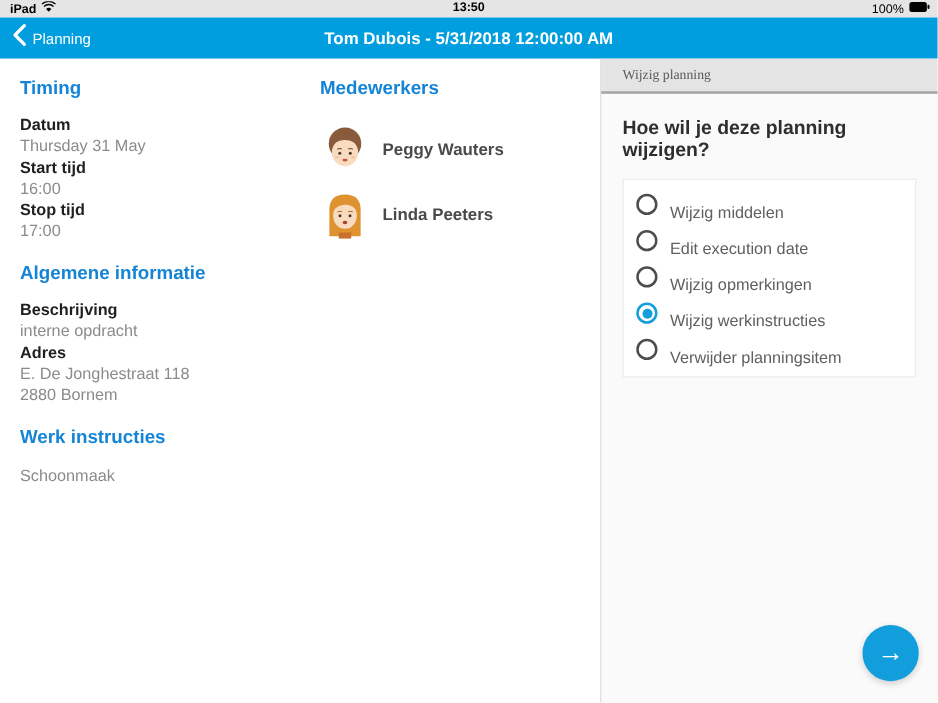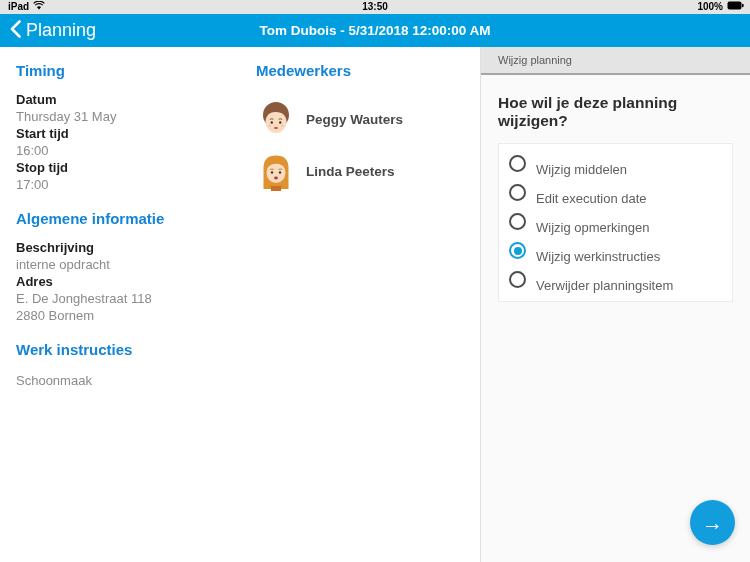--- a/index.html
+++ b/index.html
@@ -4,26 +4,26 @@
 <style>
   * { margin:0; padding:0; box-sizing:border-box; }
   html,body { width:750px; height:562px; }
   body { font-family:"Liberation Sans", sans-serif; background:#fff; position:relative; overflow:hidden; }
 
   
   .status-bar { position:absolute; top:0; left:0; width:750px; height:14px; background:#e5e5e5;
     display:flex; align-items:center; font-size:10px; color:#000; }
   .status-left { position:absolute; left:8px; top:1px; display:flex; align-items:center; gap:4px; font-weight:600; }
   .status-time { position:absolute; left:0; right:0; text-align:center; top:1px; font-weight:700; }
-  .status-right { position:absolute; right:6px; top:1px; display:flex; align-items:center; gap:4px; font-weight:700; }
+  .status-right { position:absolute; right:6px; top:1px; display:flex; align-items:center; gap:4px; font-weight:400; }
 
   
   .nav-bar { position:absolute; top:14px; left:0; width:750px; height:33px; background:#009edf; color:#fff; }
   .back-btn { position:absolute; left:10px; top:0; height:33px; display:flex; align-items:center; gap:5px; cursor:pointer; }
-  .back-label { font-size:18px; color:#fff;text-align:right; }
+  .back-label { font-size:12px; color:#fff;text-align:right; }
   .nav-title { position:absolute; left:0; right:0; top:0; height:33px; display:flex; align-items:center; justify-content:center;
     font-size:13.5px; font-weight:700; color:#fff; pointer-events:none; }
 
   
   .left-pane { position:absolute; top:47px; left:0; width:480px; bottom:0; background:#fff; }
   .right-pane { position:absolute; top:47px; left:480px; width:270px; bottom:0; background:#fafafa; border-left:1px solid #e0e0e0; }
 
   
   .banner { height:28px; background:#d3e9d7; display:flex; align-items:center; }
   .banner .check { margin-left:23px; }
@@ -43,21 +43,21 @@
   .wi-value { margin-top:13px; }
 
   
   .people-list { margin-top:13px; }
   .person-row { display:flex; align-items:center; height:52px; cursor:pointer; }
   .avatar { width:40px; height:40px; flex:0 0 40px; }
   .person-name { margin-left:10px; font-size:13.5px; font-weight:600; color:#4a4a4a; }
 
   
   .panel-header { height:28px; background:#e4e4e4; border-bottom:2px solid #a5a5a5; display:flex; align-items:center;
-    padding-left:17px; font-size:11px; color:#5a5a5a; }
+    padding-left:17px; font-size:11px; color:#5a5a5a;font-family:Liberation Serif, serif; }
   .panel-body { position:relative; height:calc(100% - 28px); padding:0 17px; }
   .panel-question { padding-top:19px; font-size:15.5px; font-weight:700; color:#2e2e2e; }
   .options-card { margin-top:13px; background:#fff; border:1px solid #ececec; padding:5px 0 7px 0; }
   .option-row { display:flex; align-items:center; height:29px; padding-left:10px; cursor:pointer; }
   .radio { width:17px; height:17px; border:2px solid #4d4d4d; border-radius:50%; position:relative; flex:0 0 17px; }
   .option-row.selected .radio { border-color:#129edd; }
   .option-row.selected .radio::after { content:""; position:absolute; left:2.5px; top:2.5px; width:8px; height:8px;
     border-radius:50%; background:#129edd; }
   .option-label { margin-left:10px; font-size:13px; color:#5f5f5f;margin-top:12px; }
 

